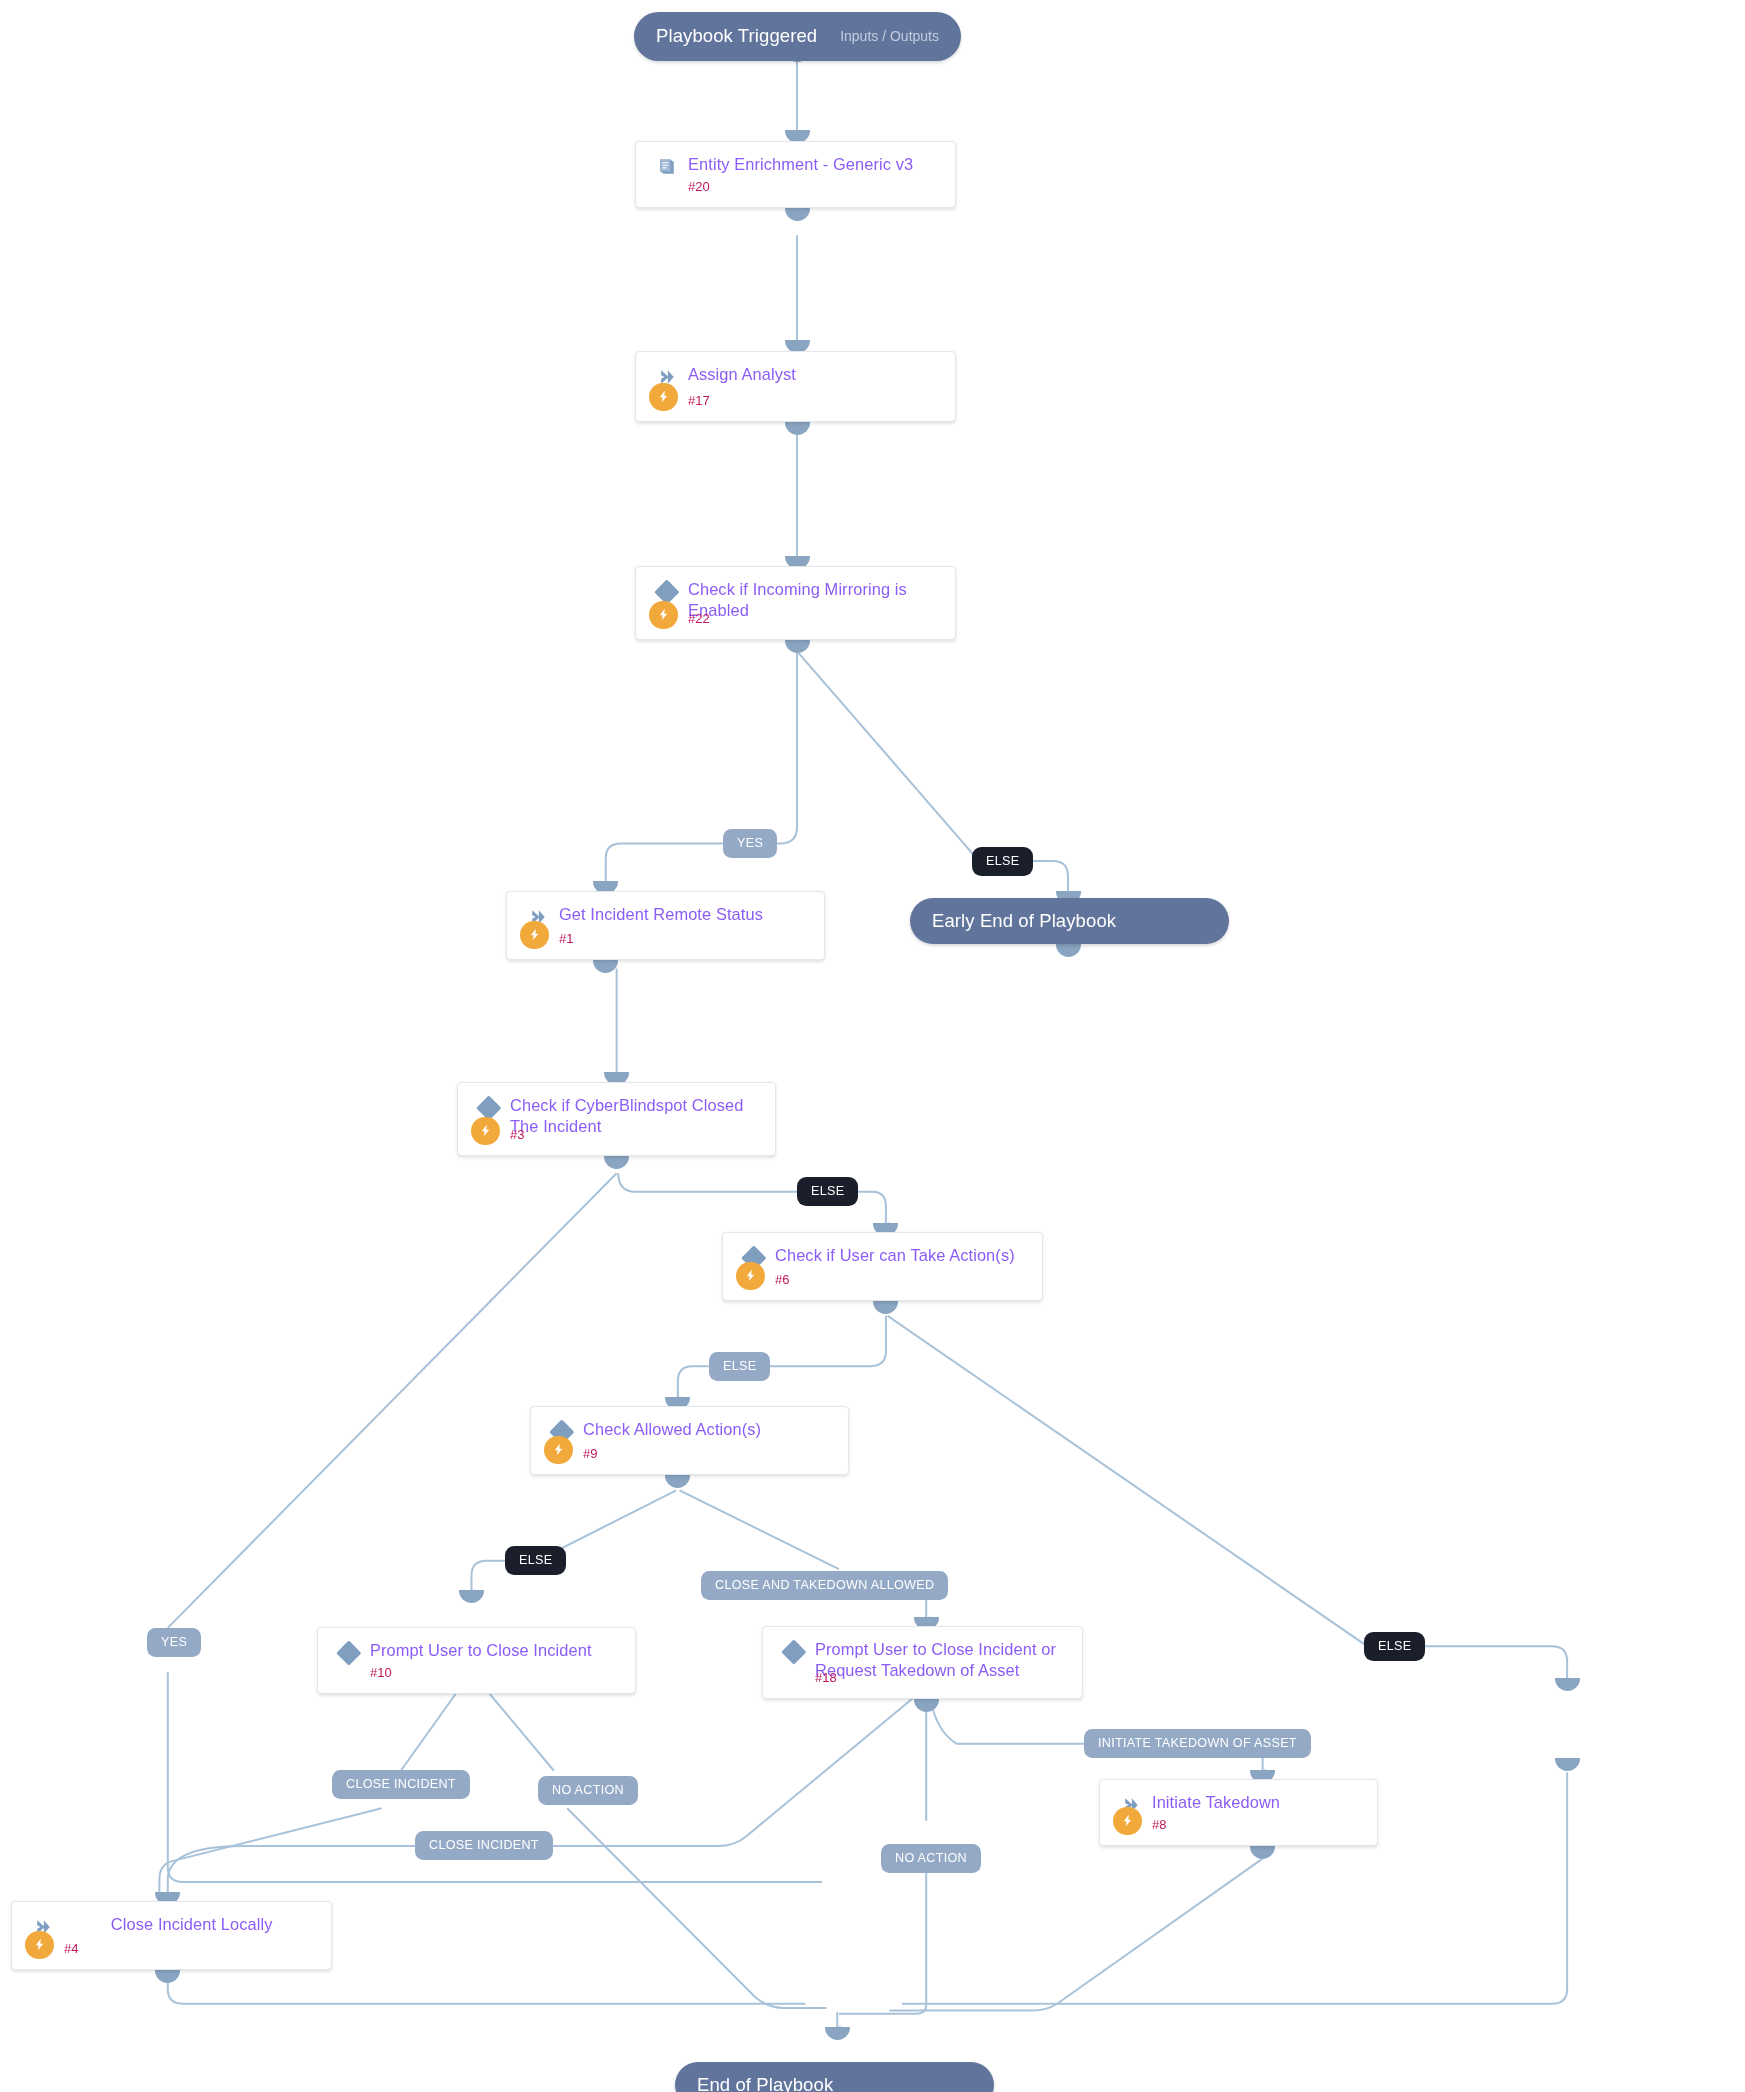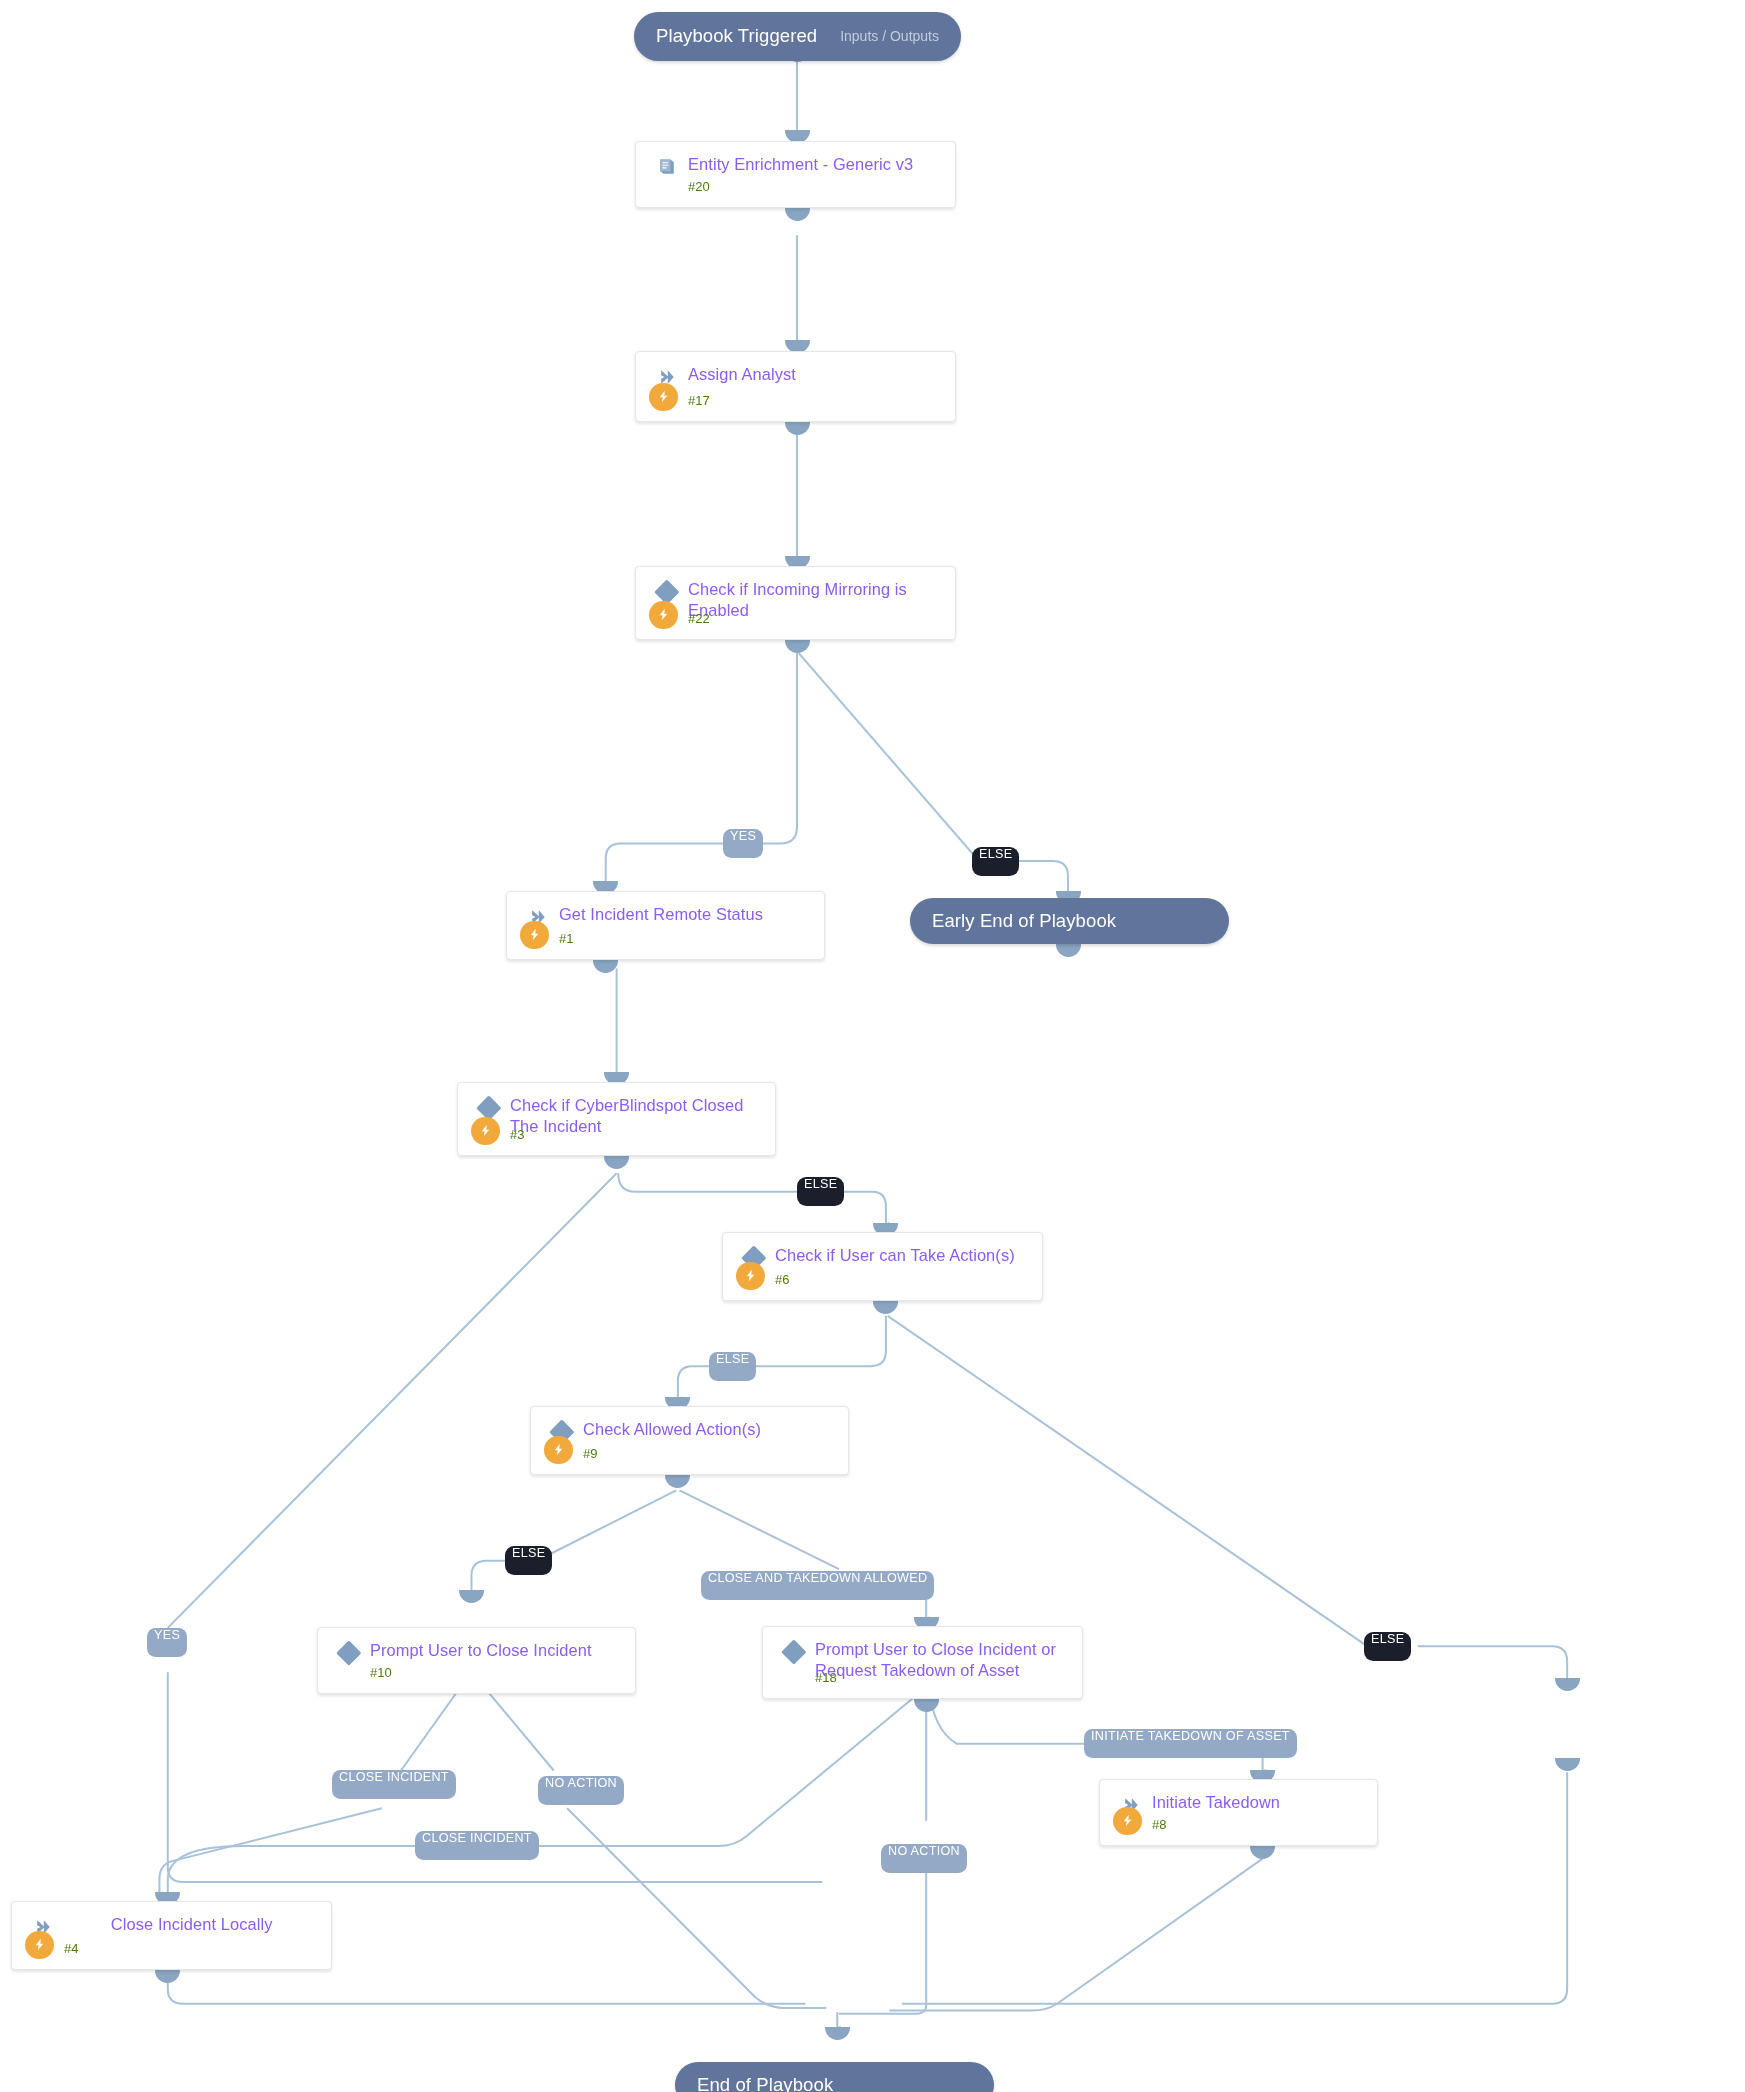--- a/index.html
+++ b/index.html
@@ -91,45 +91,46 @@
     background: #f2a93b;
     display: flex;
     align-items: center;
     justify-content: center;
     z-index: 4;
   }
   .card-num {
     position: absolute;
     left: 52px;
     bottom: 12.6px;
-    color: #4d7c0f;
+    color: #be185d;
     font-size: 13px;
   }
 
   
   .diamond {
     width: 17.6px;
     height: 17.6px;
     background: #7f9ec0;
     transform: rotate(45deg);
     border-radius: 1.7px;
   }
 
   
   .lbl {
     position: absolute;
     display: flex;
+    align-items: center;
     justify-content: center;
     border-radius: 8.4px;
     color: #ffffff;
     font-size: 12.6px;
     letter-spacing: 0.3px;
     white-space: nowrap;
     box-sizing: border-box;
-    padding: 0 7px;
+    padding: 0 14px;
     height: 28.5px;
     z-index: 5;
   }
   .lbl.blue { background: #93a9c6; }
   .lbl.dark { background: #1b1f2b; border-radius: 9.2px; }
 
   
   .port {
     position: absolute;
     width: 25px;

